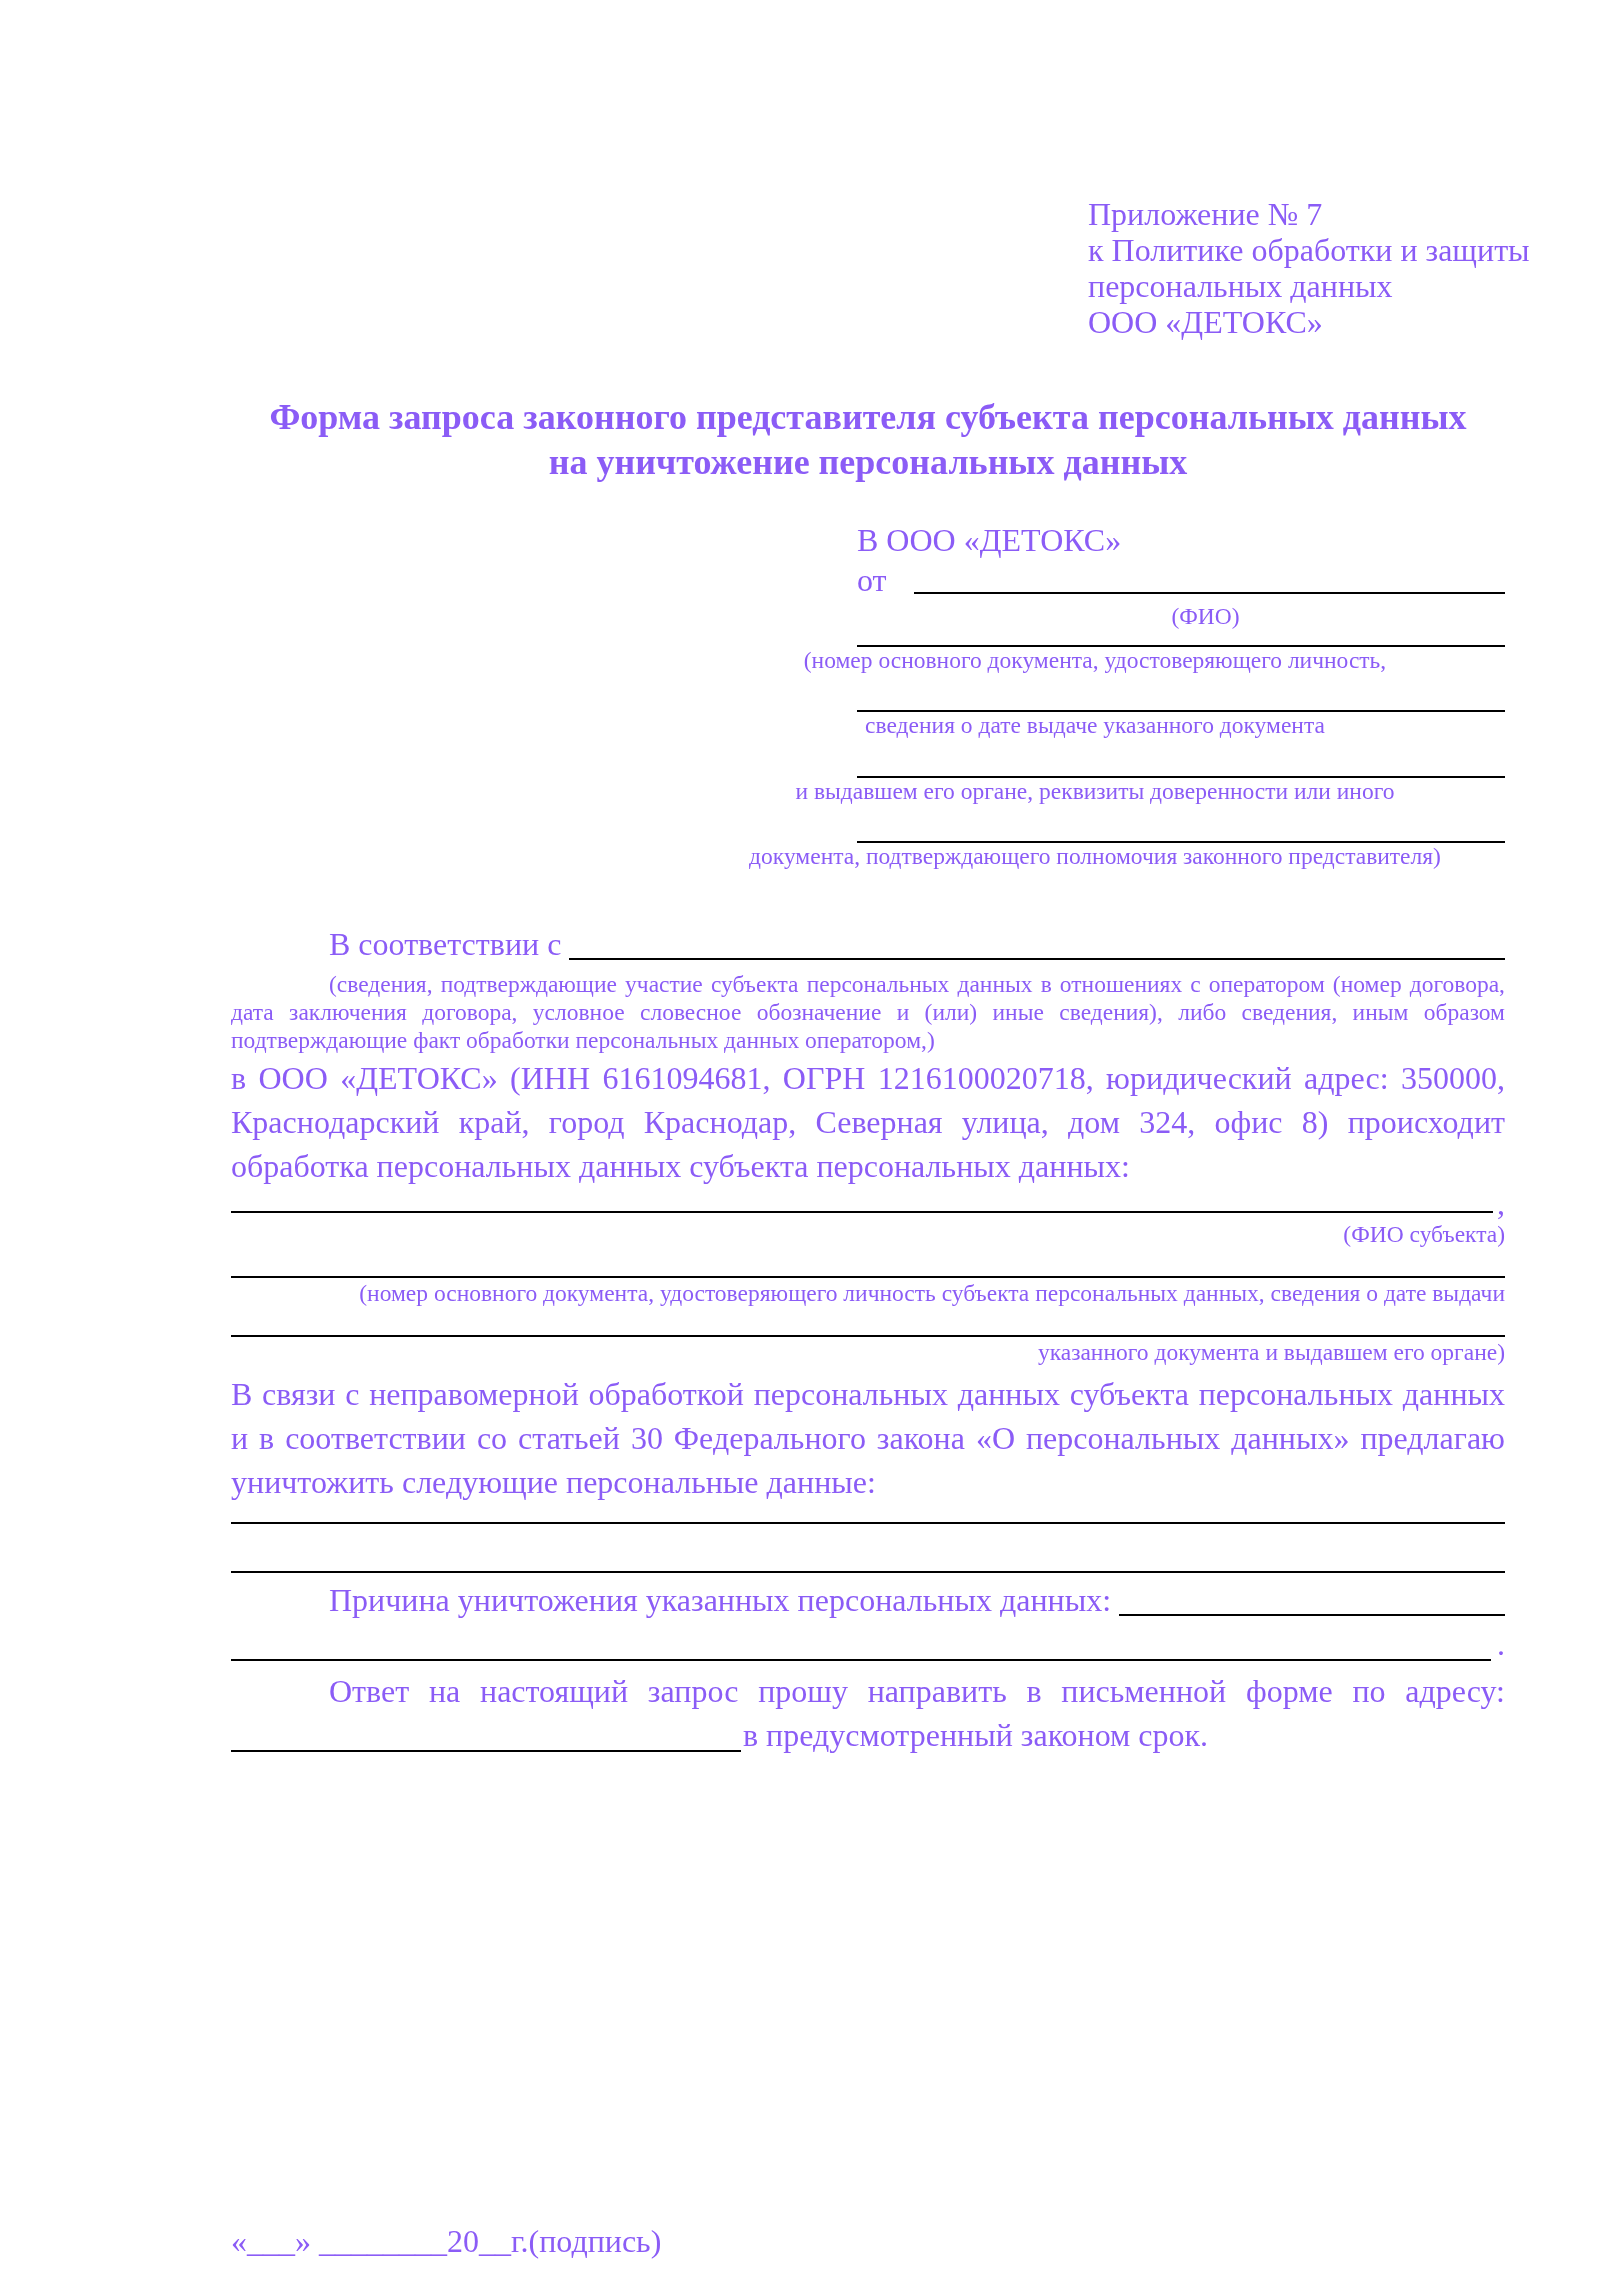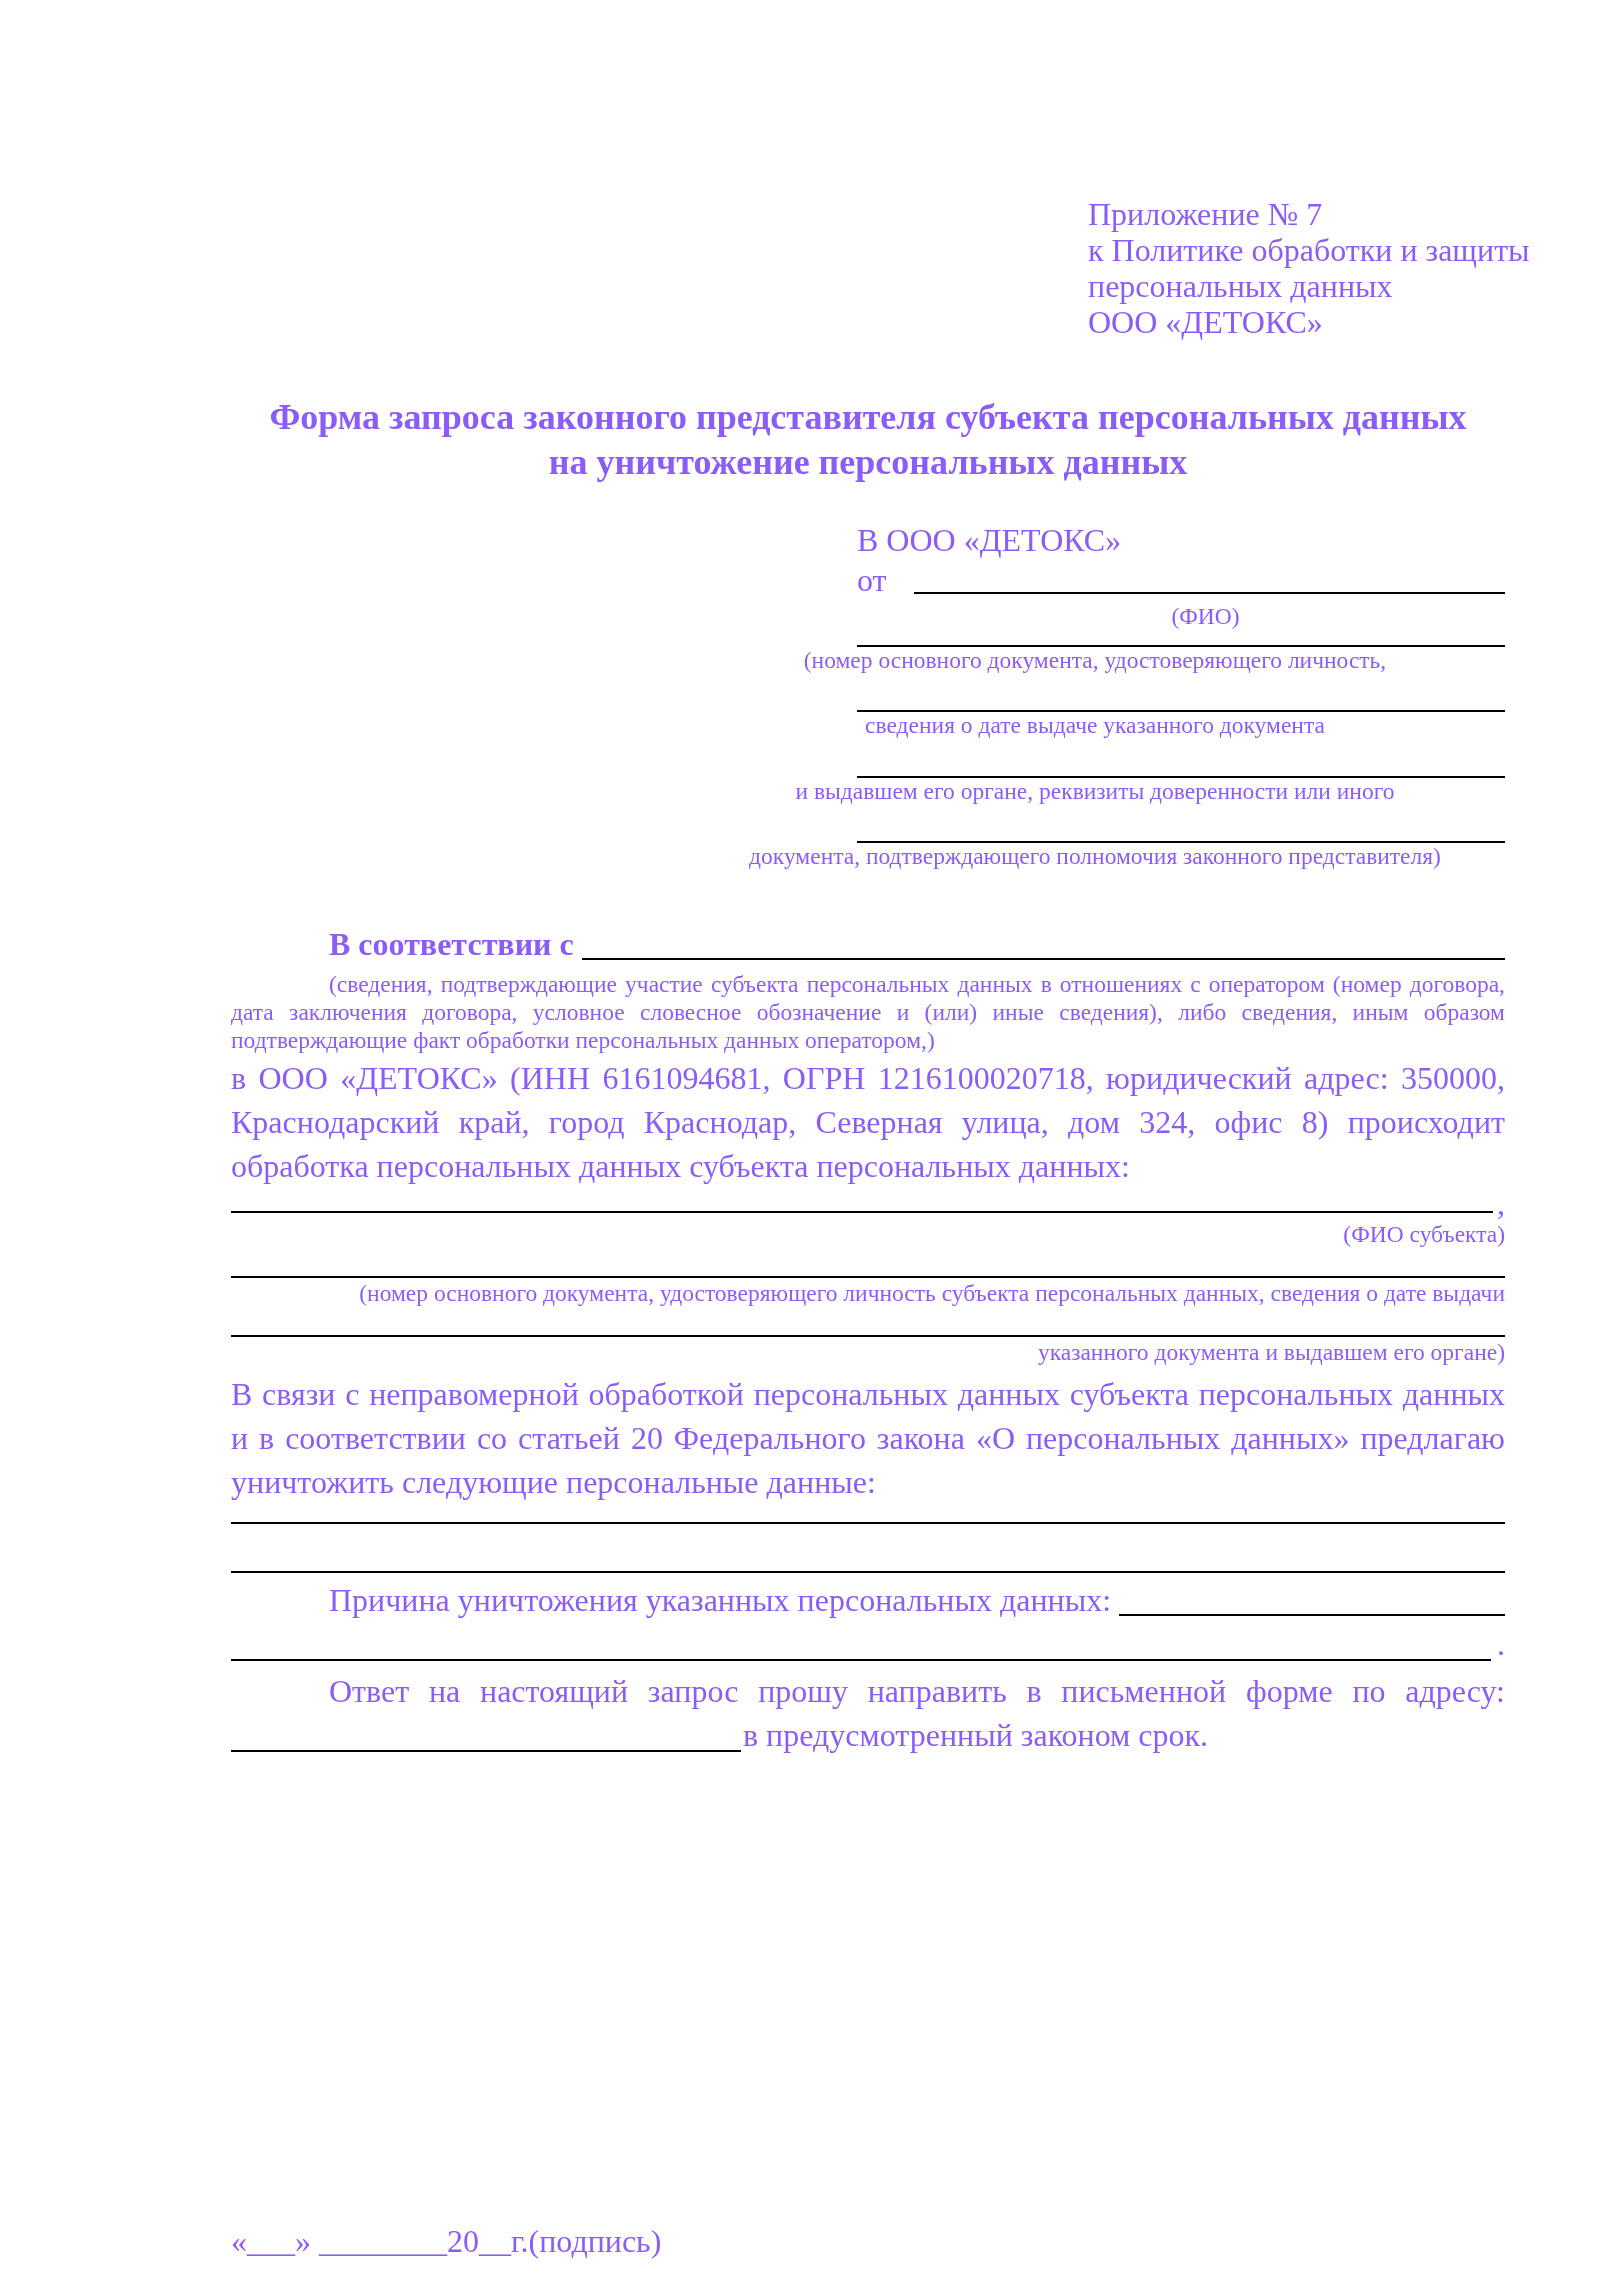--- a/index.html
+++ b/index.html
@@ -67,21 +67,20 @@
     margin-left: -172px;
     width: calc(100% + 172px);
   }
   
   .accordance {
     margin-top: 53px;
     font-size: 32px;
     height: 43px;
     line-height: 43px;
     padding-left: 98px;
-    font-weight: bold;
   }
   .acc-cap {
     margin: 3.9px 0 0 0;
     font-size: 23.5px;
     line-height: 28px;
     text-indent: 98px;
     text-align: justify;
   }
   .body-para {
     margin: 2px 0 0 0;
@@ -183,21 +182,21 @@
     <span>,</span>
   </div>
   <div class="cap-center">(ФИО субъекта)</div>
 
   <div class="line ul-full"></div>
   <div class="cap-center">(номер основного документа, удостоверяющего личность субъекта персональных данных, сведения о дате выдачи</div>
 
   <div class="line ul-full"></div>
   <div class="cap-center">указанного документа и выдавшем его органе)</div>
 
-  <p class="body-para demand">В связи с неправомерной обработкой персональных данных субъекта персональных данных и в соответствии со статьей 20 Федерального закона «О персональных данных» предлагаю уничтожить следующие персональные данные:</p>
+  <p class="body-para demand">В связи с неправомерной обработкой персональных данных субъекта персональных данных и в соответствии со статьей 30 Федерального закона «О персональных данных» предлагаю уничтожить следующие персональные данные:</p>
 
   <div class="line blank1"></div>
   <div class="line blank2"></div>
 
   <div class="writein reason-row">
     <span class="label">Причина уничтожения указанных персональных данных:</span>
     <span class="fill"></span>
   </div>
   <div class="writein period-row">
     <span class="fill"></span>

